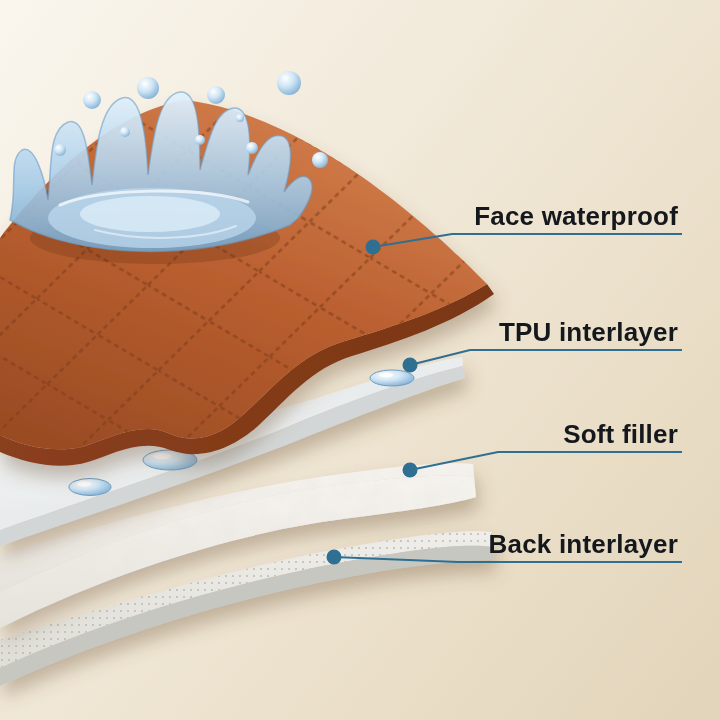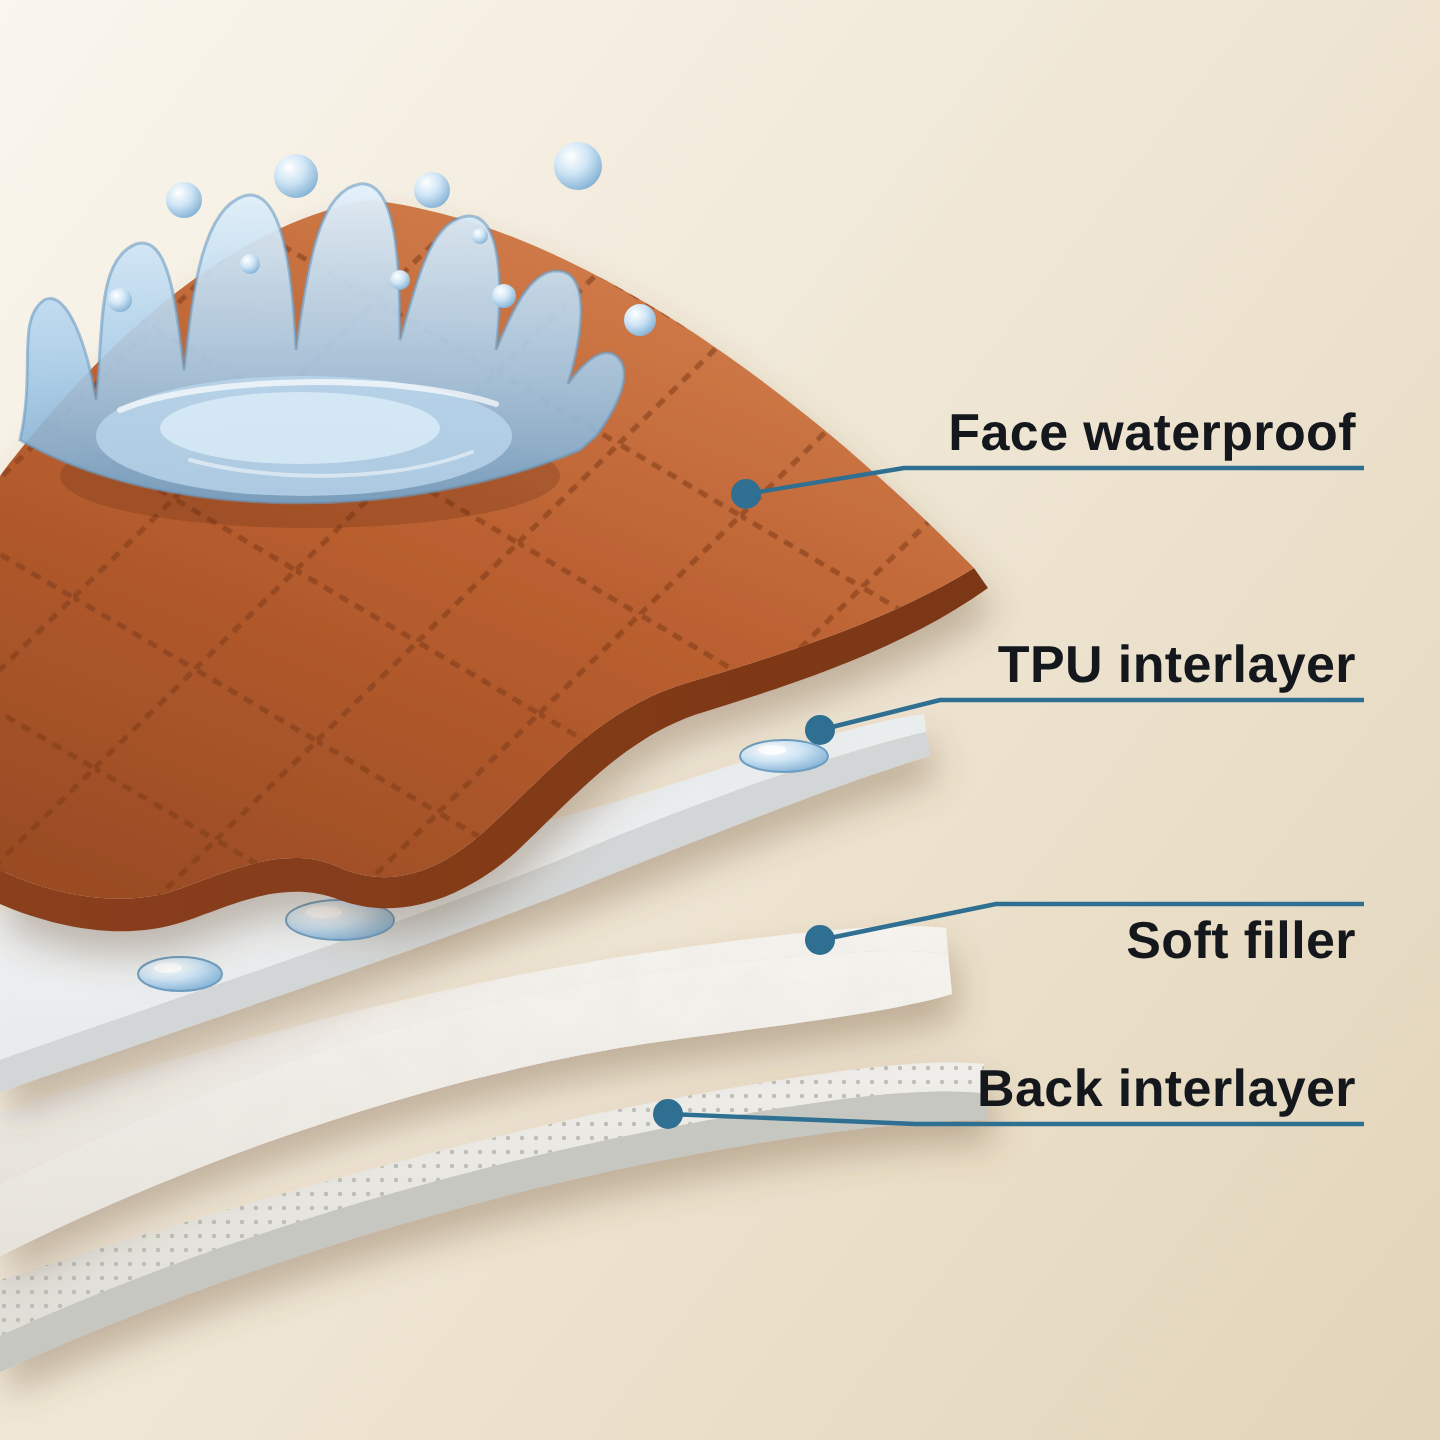--- a/index.html
+++ b/index.html
@@ -11,21 +11,21 @@
     position:relative;width:720px;height:720px;
     background:linear-gradient(128deg,#faf6ee 0%,#f1e9d9 40%,#e9ddc6 75%,#e2d4ba 100%);
   }
   .stage svg{position:absolute;left:0;top:0;}
   .label{
     position:absolute;right:42px;text-align:right;white-space:nowrap;
     font-size:26px;font-weight:700;color:#14171c;letter-spacing:0.2px;
   }
   .label-0{top:201px;}
   .label-1{top:317px;}
-  .label-2{top:419px;margin-top:36px;}
+  .label-2{top:419px;}
   .label-3{top:529px;}
 </style>
 </head>
 <body>
 
 <div class="stage">
 
   <svg width="720" height="720" viewBox="0 0 720 720">
     <defs>
       <linearGradient id="orangeGrad" x1="0.7" y1="0" x2="0.15" y2="1">

